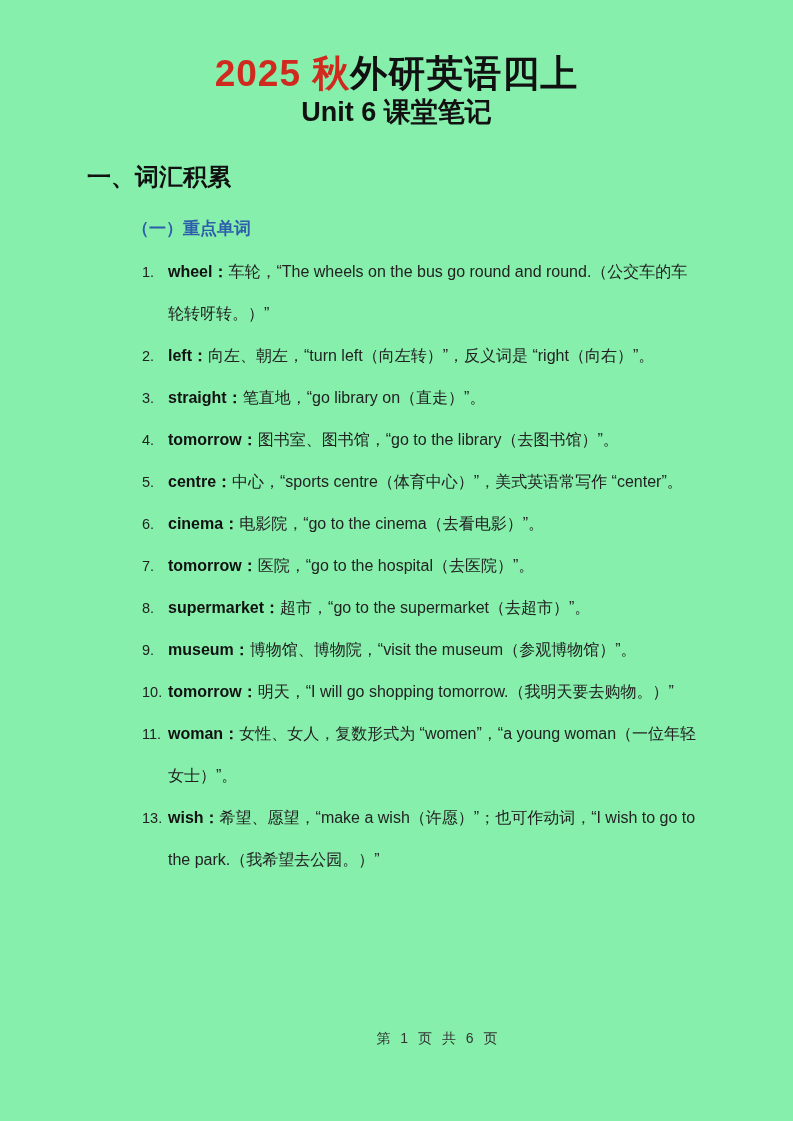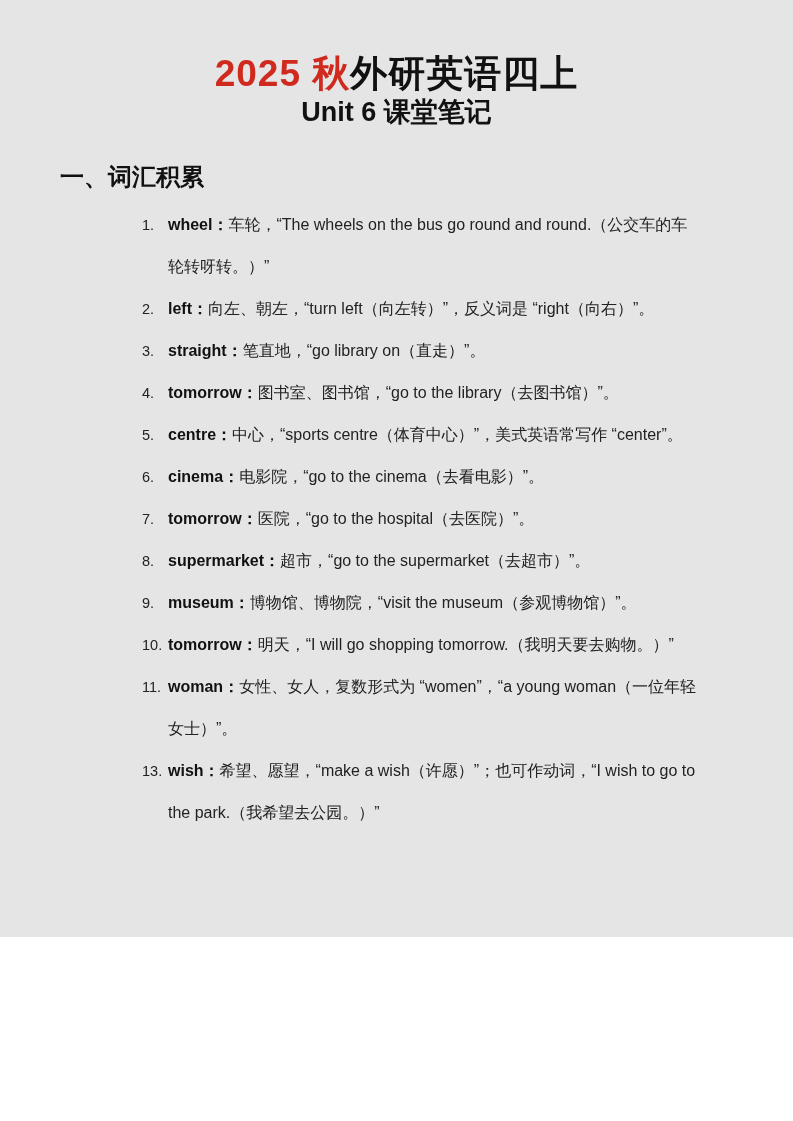--- a/index.html
+++ b/index.html
@@ -3,43 +3,43 @@
 <meta charset="utf-8">
 <style>
   html, body {
     margin: 0;
     padding: 0;
     background: #ffffff;
   }
   .page {
     position: relative;
     width: 793px;
-    height: 937px;
-    background: #e5e5e5;
+    height: 1121px;
+    background: #86efac;
     overflow: hidden;
     font-family: "Liberation Sans", sans-serif;
     color: #1f1f1f;
   }
   .header { text-align: center; padding-top: 52px; }
   .title {
     font-size: 37px;
     font-weight: bold;
     letter-spacing: 1px;
     line-height: 1.2;
   }
   .title .red { color: #d02a1e; }
   .title .black { color: #111111; }
   .subtitle {
     font-size: 27px;
     font-weight: bold;
     color: #111111;
     line-height: 1.2;
   }
   .section-heading {
-    margin: 34px 0 0 60px;
+    margin: 34px 0 0 87px;
     font-size: 24px;
     font-weight: bold;
     color: #111111;
     line-height: 1.2;
   }
   .subsection-heading {
     margin: 27px 0 0 132px;
     font-size: 17px;
     font-weight: bold;
     color: #2e5eab;
@@ -84,20 +84,21 @@
 
   <div class="header">
     <div class="title">
       <span class="red">2025 秋</span><span class="black">外研英语四上</span>
     </div>
     <div class="subtitle">Unit 6 课堂笔记</div>
   </div>
 
   <div class="section-heading">一、词汇积累</div>
 
+  <div class="subsection-heading">（一）重点单词</div>
 
   <div class="vocab-list">
     <div class="vocab-item">
       <span class="vocab-num">1.</span>
       <span class="vocab-content"><span class="vocab-word">wheel</span><span class="vocab-word">：</span><span>车轮，“The wheels on the bus go round and round.（公交车的车轮转呀转。）”</span></span>
     </div>
     <div class="vocab-item">
       <span class="vocab-num">2.</span>
       <span class="vocab-content"><span class="vocab-word">left</span><span class="vocab-word">：</span><span>向左、朝左，“turn left（向左转）”，反义词是 “right（向右）”。</span></span>
     </div>

